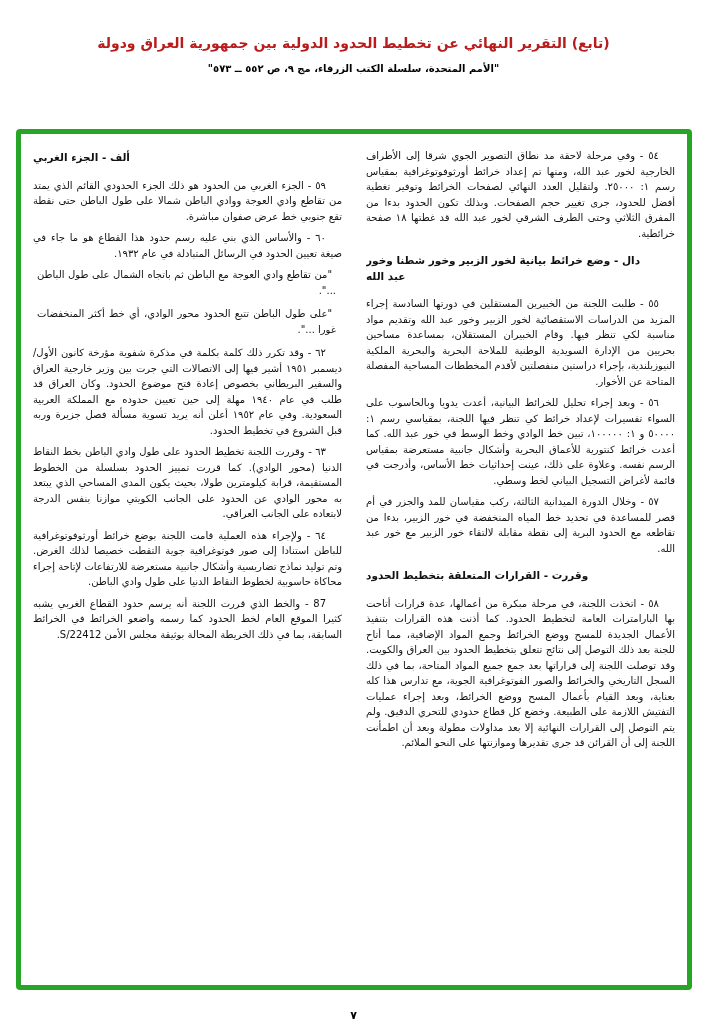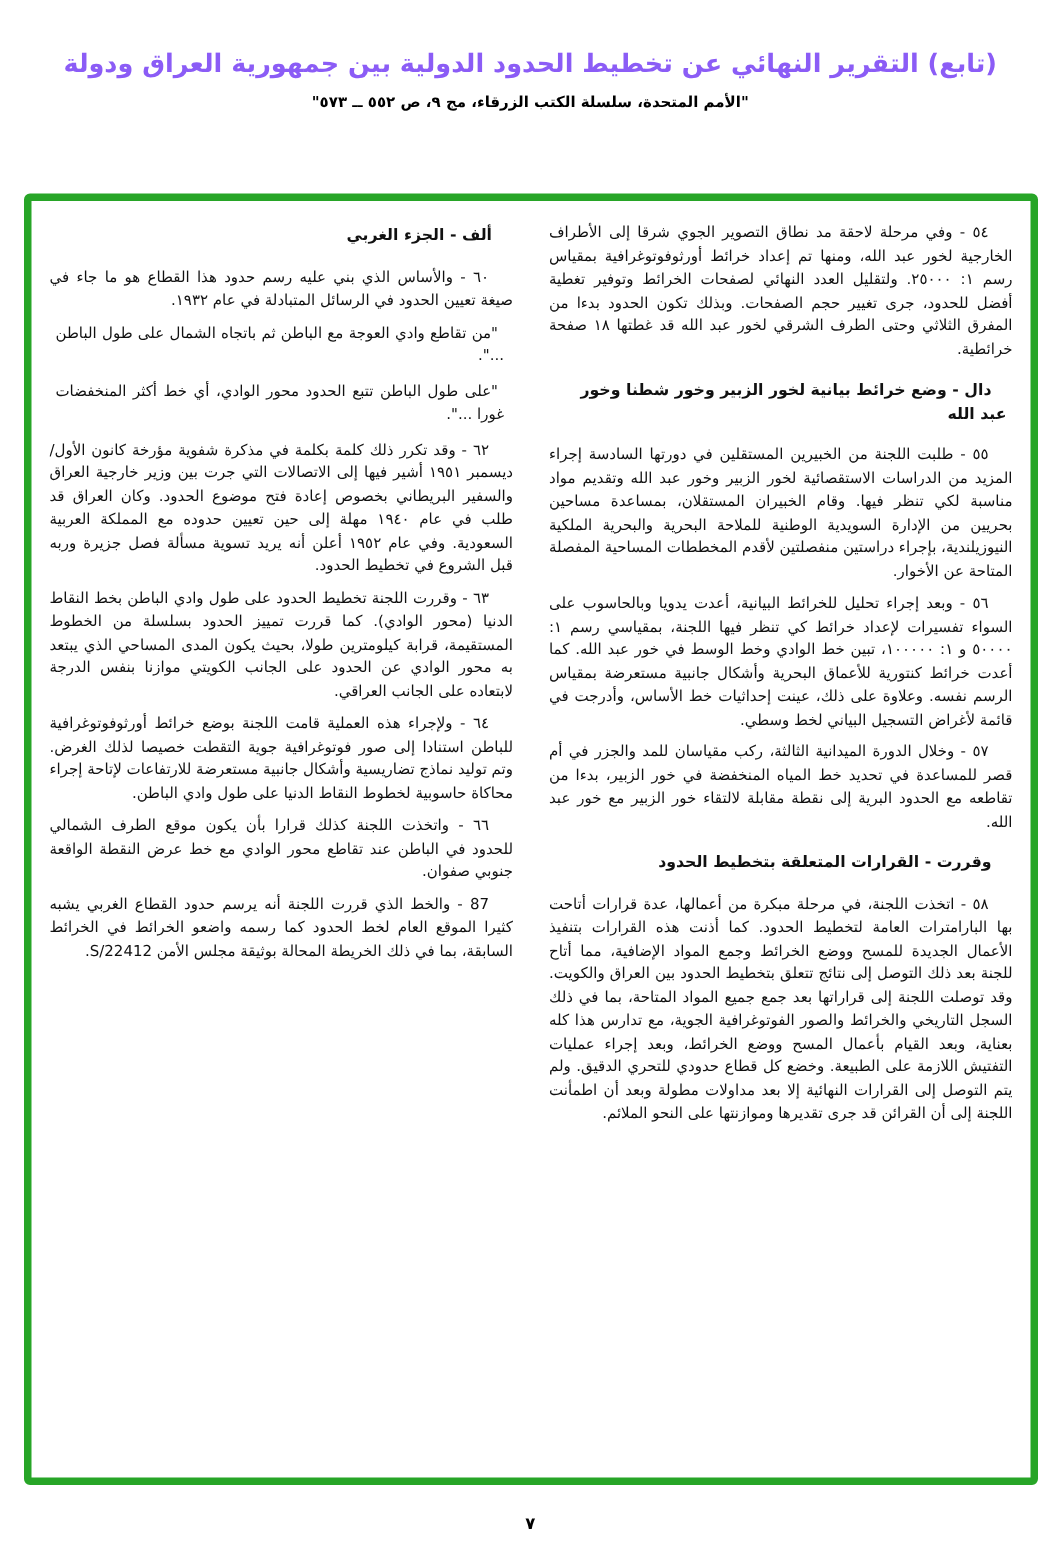--- a/index.html
+++ b/index.html
@@ -11,23 +11,23 @@
     color: #111;
     overflow: hidden;
   }
   .page-header {
     direction: rtl;
     text-align: center;
     padding-top: 30px;
   }
   .title-line {
     font-weight: bold;
-    font-size: 17px;
+    font-size: 14px;
     line-height: 27px;
-    color: #8b5cf6;
+    color: #b91c1c;
   }
   .subtitle-line {
     font-weight: bold;
     font-size: 10px;
     margin-top: 6px;
     color: #000;
   }
   .content-box {
     position: absolute;
     left: 16px; right: 15px;
@@ -52,21 +52,21 @@
     font-size: 10px;
     line-height: 15.5px;
     overflow: hidden;
   }
   .para { text-indent: 16px; margin-bottom: 6px; }
   .para.cont { text-indent: 0; }
   .sec-heading {
     font-weight: bold;
     font-size: 10.5px;
     margin: 12px 4px 12px 0;
-    text-align: right;
+    text-align: left;
     text-indent: 10px;
   }
   .quote {
     margin: 2px 6px 8px 4px;
     text-indent: 4px;
   }
   .page-footer {
     position: absolute;
     bottom: 14px; left: 0; right: 0;
     text-align: center;
@@ -93,27 +93,27 @@
       <h3 class="sec-heading">دال - وضع خرائط بيانية لخور الزبير وخور شطنا وخور عبد الله</h3>
       <p class="para">٥٥ - طلبت اللجنة من الخبيرين المستقلين في دورتها السادسة إجراء المزيد من الدراسات الاستقصائية لخور الزبير وخور عبد الله وتقديم مواد مناسبة لكي تنظر فيها. وقام الخبيران المستقلان، بمساعدة مساحين بحريين من الإدارة السويدية الوطنية للملاحة البحرية والبحرية الملكية النيوزيلندية، بإجراء دراستين منفصلتين لأقدم المخططات المساحية المفصلة المتاحة عن الأخوار.</p>
       <p class="para">٥٦ - وبعد إجراء تحليل للخرائط البيانية، أعدت يدويا وبالحاسوب على السواء تفسيرات لإعداد خرائط كي تنظر فيها اللجنة، بمقياسي رسم ١: ٥٠٠٠٠ و ١: ١٠٠٠٠٠، تبين خط الوادي وخط الوسط في خور عبد الله. كما أعدت خرائط كنتورية للأعماق البحرية وأشكال جانبية مستعرضة بمقياس الرسم نفسه. وعلاوة على ذلك، عينت إحداثيات خط الأساس، وأدرجت في قائمة لأغراض التسجيل البياني لخط وسطي.</p>
       <p class="para">٥٧ - وخلال الدورة الميدانية الثالثة، ركب مقياسان للمد والجزر في أم قصر للمساعدة في تحديد خط المياه المنخفضة في خور الزبير، بدءا من تقاطعه مع الحدود البرية إلى نقطة مقابلة لالتقاء خور الزبير مع خور عبد الله.</p>
       <h3 class="sec-heading">وقررت - القرارات المتعلقة بتخطيط الحدود</h3>
       <p class="para">٥٨ - اتخذت اللجنة، في مرحلة مبكرة من أعمالها، عدة قرارات أتاحت بها البارامترات العامة لتخطيط الحدود. كما أذنت هذه القرارات بتنفيذ الأعمال الجديدة للمسح ووضع الخرائط وجمع المواد الإضافية، مما أتاح للجنة بعد ذلك التوصل إلى نتائج تتعلق بتخطيط الحدود بين العراق والكويت. وقد توصلت اللجنة إلى قراراتها بعد جمع جميع المواد المتاحة، بما في ذلك السجل التاريخي والخرائط والصور الفوتوغرافية الجوية، مع تدارس هذا كله بعناية، وبعد القيام بأعمال المسح ووضع الخرائط، وبعد إجراء عمليات التفتيش اللازمة على الطبيعة. وخضع كل قطاع حدودي للتحري الدقيق. ولم يتم التوصل إلى القرارات النهائية إلا بعد مداولات مطولة وبعد أن اطمأنت اللجنة إلى أن القرائن قد جرى تقديرها وموازنتها على النحو الملائم.</p>
     </div>
 
     <div class="col">
       <h3 class="sec-heading" style="margin-top:2px">ألف - الجزء الغربي</h3>
+      <p class="para">٥٩ - الجزء الغربي من الحدود هو ذلك الجزء الحدودي القائم الذي يمتد من تقاطع وادي العوجة ووادي الباطن شمالا على طول الباطن حتى نقطة تقع جنوبي خط عرض صفوان مباشرة.</p>
       <p class="para">٦٠ - والأساس الذي بني عليه رسم حدود هذا القطاع هو ما جاء في صيغة تعيين الحدود في الرسائل المتبادلة في عام ١٩٣٢.</p>
       <p class="quote">"من تقاطع وادي العوجة مع الباطن ثم باتجاه الشمال على طول الباطن ...".</p>
       <p class="quote">"على طول الباطن تتبع الحدود محور الوادي، أي خط أكثر المنخفضات غورا ...".</p>
       <p class="para">٦٢ - وقد تكرر ذلك كلمة بكلمة في مذكرة شفوية مؤرخة كانون الأول/ ديسمبر ١٩٥١ أشير فيها إلى الاتصالات التي جرت بين وزير خارجية العراق والسفير البريطاني بخصوص إعادة فتح موضوع الحدود. وكان العراق قد طلب في عام ١٩٤٠ مهلة إلى حين تعيين حدوده مع المملكة العربية السعودية. وفي عام ١٩٥٢ أعلن أنه يريد تسوية مسألة فصل جزيرة وربه قبل الشروع في تخطيط الحدود.</p>
       <p class="para">٦٣ - وقررت اللجنة تخطيط الحدود على طول وادي الباطن بخط النقاط الدنيا (محور الوادي). كما قررت تمييز الحدود بسلسلة من الخطوط المستقيمة، قرابة كيلومترين طولا، بحيث يكون المدى المساحي الذي يبتعد به محور الوادي عن الحدود على الجانب الكويتي موازنا بنفس الدرجة لابتعاده على الجانب العراقي.</p>
       <p class="para">٦٤ - ولإجراء هذه العملية قامت اللجنة بوضع خرائط أورثوفوتوغرافية للباطن استنادا إلى صور فوتوغرافية جوية التقطت خصيصا لذلك الغرض. وتم توليد نماذج تضاريسية وأشكال جانبية مستعرضة للارتفاعات لإتاحة إجراء محاكاة حاسوبية لخطوط النقاط الدنيا على طول وادي الباطن.</p>
-      <p class="para">٦٦ - واتخذت اللجنة كذلك قرارا بأن يكون موقع الطرف الشمالي للحدود في الباطن عند تقاطع محور الوادي مع خط عرض النقطة الواقعة جنوبي صفوان.</p>
       <p class="para">87 - والخط الذي قررت اللجنة أنه يرسم حدود القطاع الغربي يشبه كثيرا الموقع العام لخط الحدود كما رسمه واضعو الخرائط في الخرائط السابقة، بما في ذلك الخريطة المحالة بوثيقة مجلس الأمن S/22412.</p>
     </div>
 
   </div>
 </main>
 
 <footer class="page-footer">
   <div class="page-number">٧</div>
 </footer>
 

